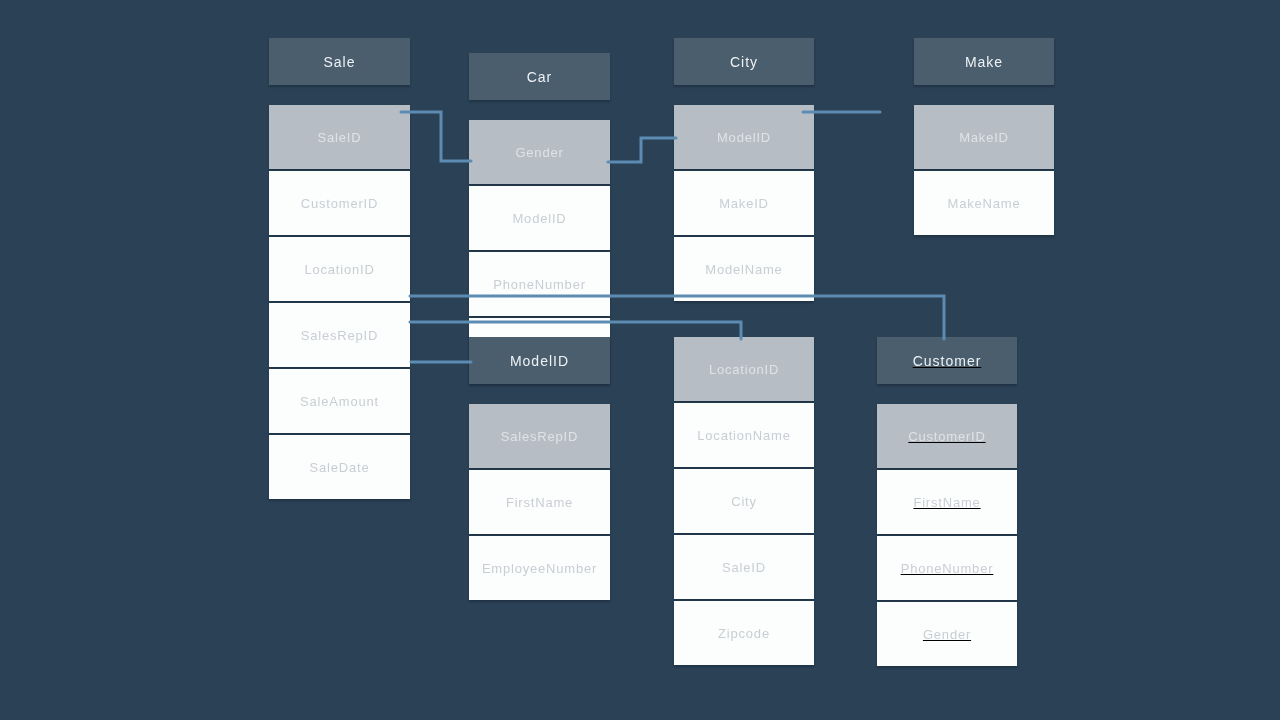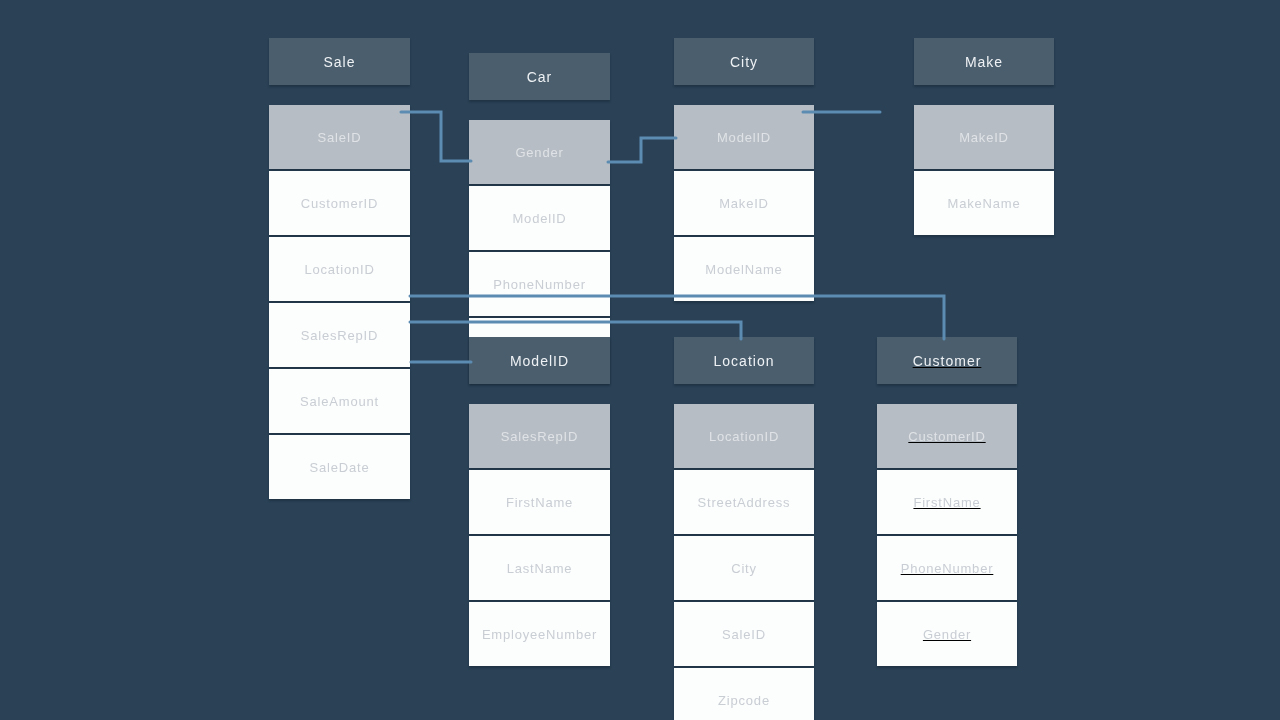--- a/index.html
+++ b/index.html
@@ -89,27 +89,25 @@
     </div>
     <div class="table" style="left: 914px; top: 38px; width: 140px;">
       <div class="hdr">Make</div>
       <div class="row key">MakeID</div>
       <div class="row field">MakeName</div>
     </div>
     <div class="table" style="left: 469px; top: 337px; width: 141px;">
       <div class="hdr">ModelID</div>
       <div class="row key">SalesRepID</div>
       <div class="row field">FirstName</div>
-      <div class="row field">LastName</div>
       <div class="row field">EmployeeNumber</div>
     </div>
     <div class="table" style="left: 674px; top: 337px; width: 140px;">
-      <div class="hdr">Location</div>
       <div class="row key">LocationID</div>
-      <div class="row field">StreetAddress</div>
+      <div class="row field">LocationName</div>
       <div class="row field">City</div>
       <div class="row field">SaleID</div>
       <div class="row field">Zipcode</div>
     </div>
     <div class="table" style="left: 877px; top: 337px; width: 140px; text-decoration: underline;">
       <div class="hdr">Customer</div>
       <div class="row key">CustomerID</div>
       <div class="row field">FirstName</div>
       <div class="row field">PhoneNumber</div>
       <div class="row field">Gender</div>

